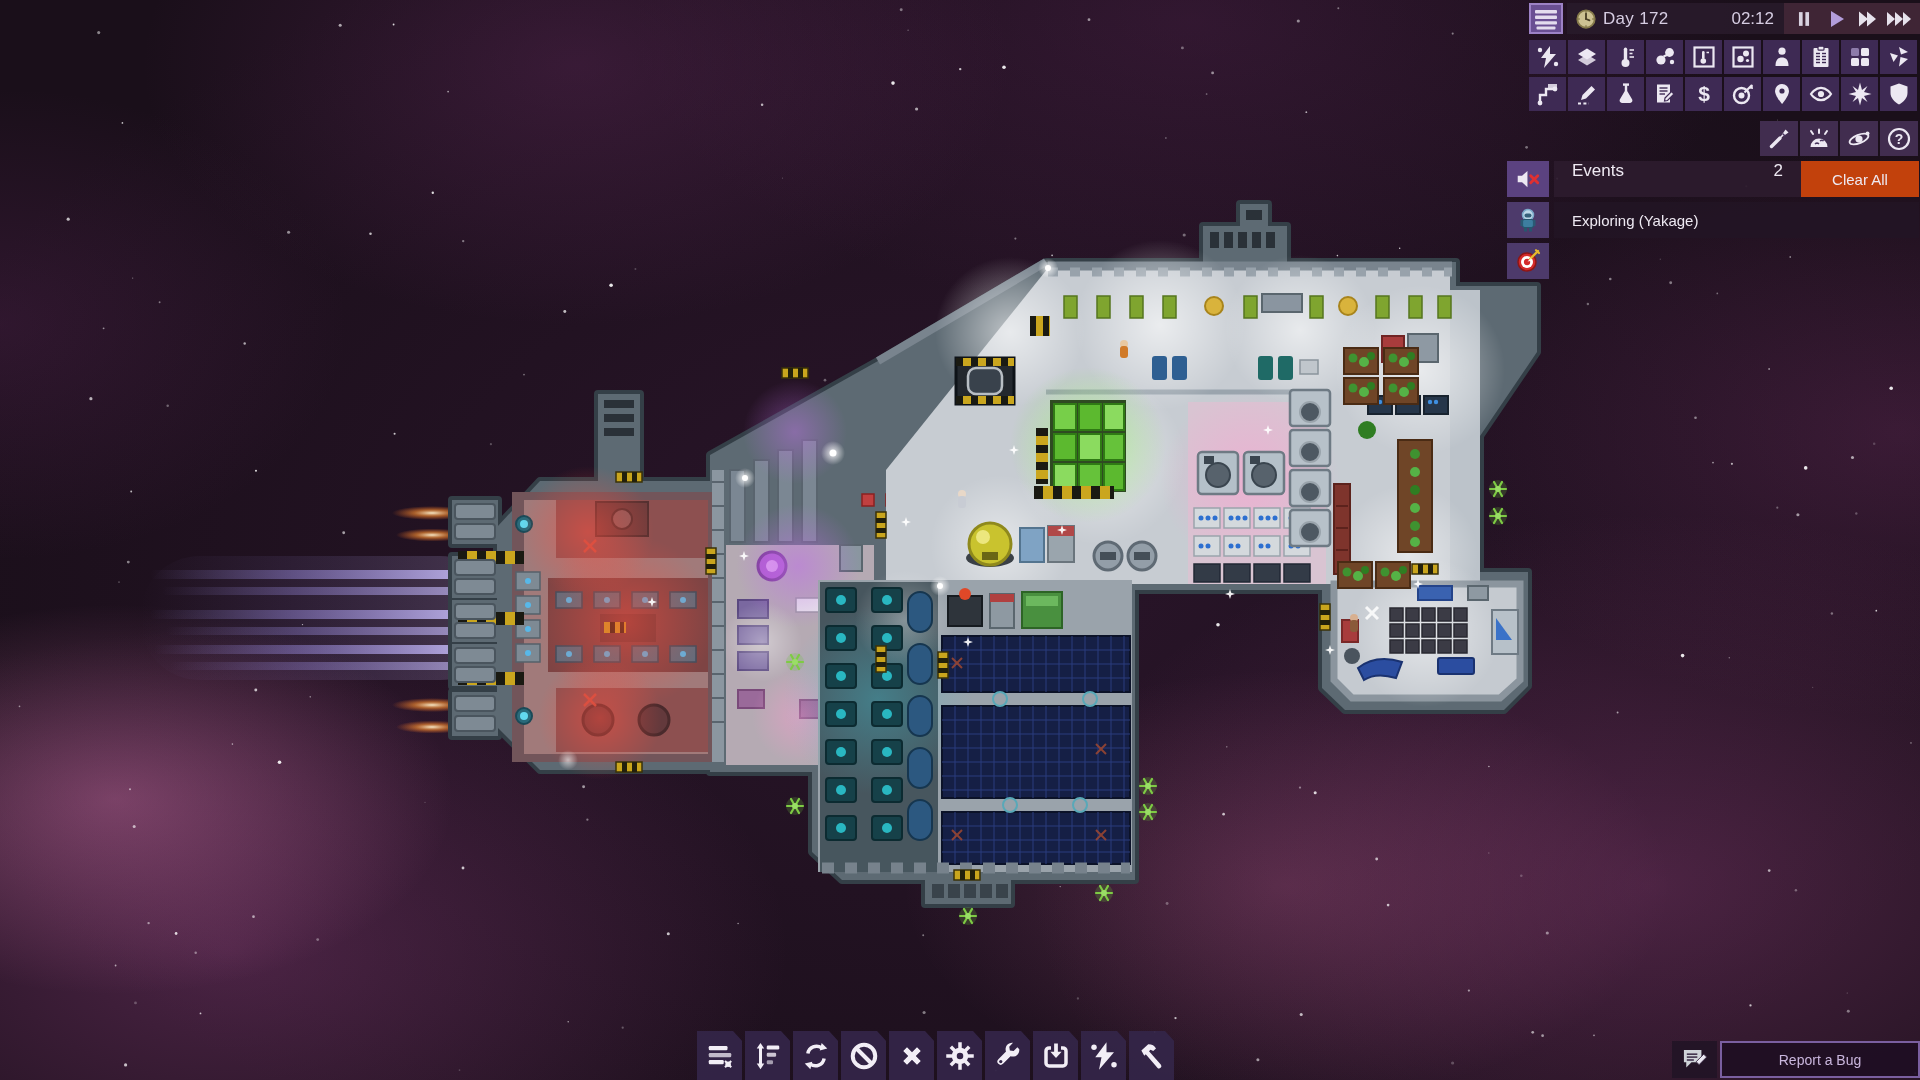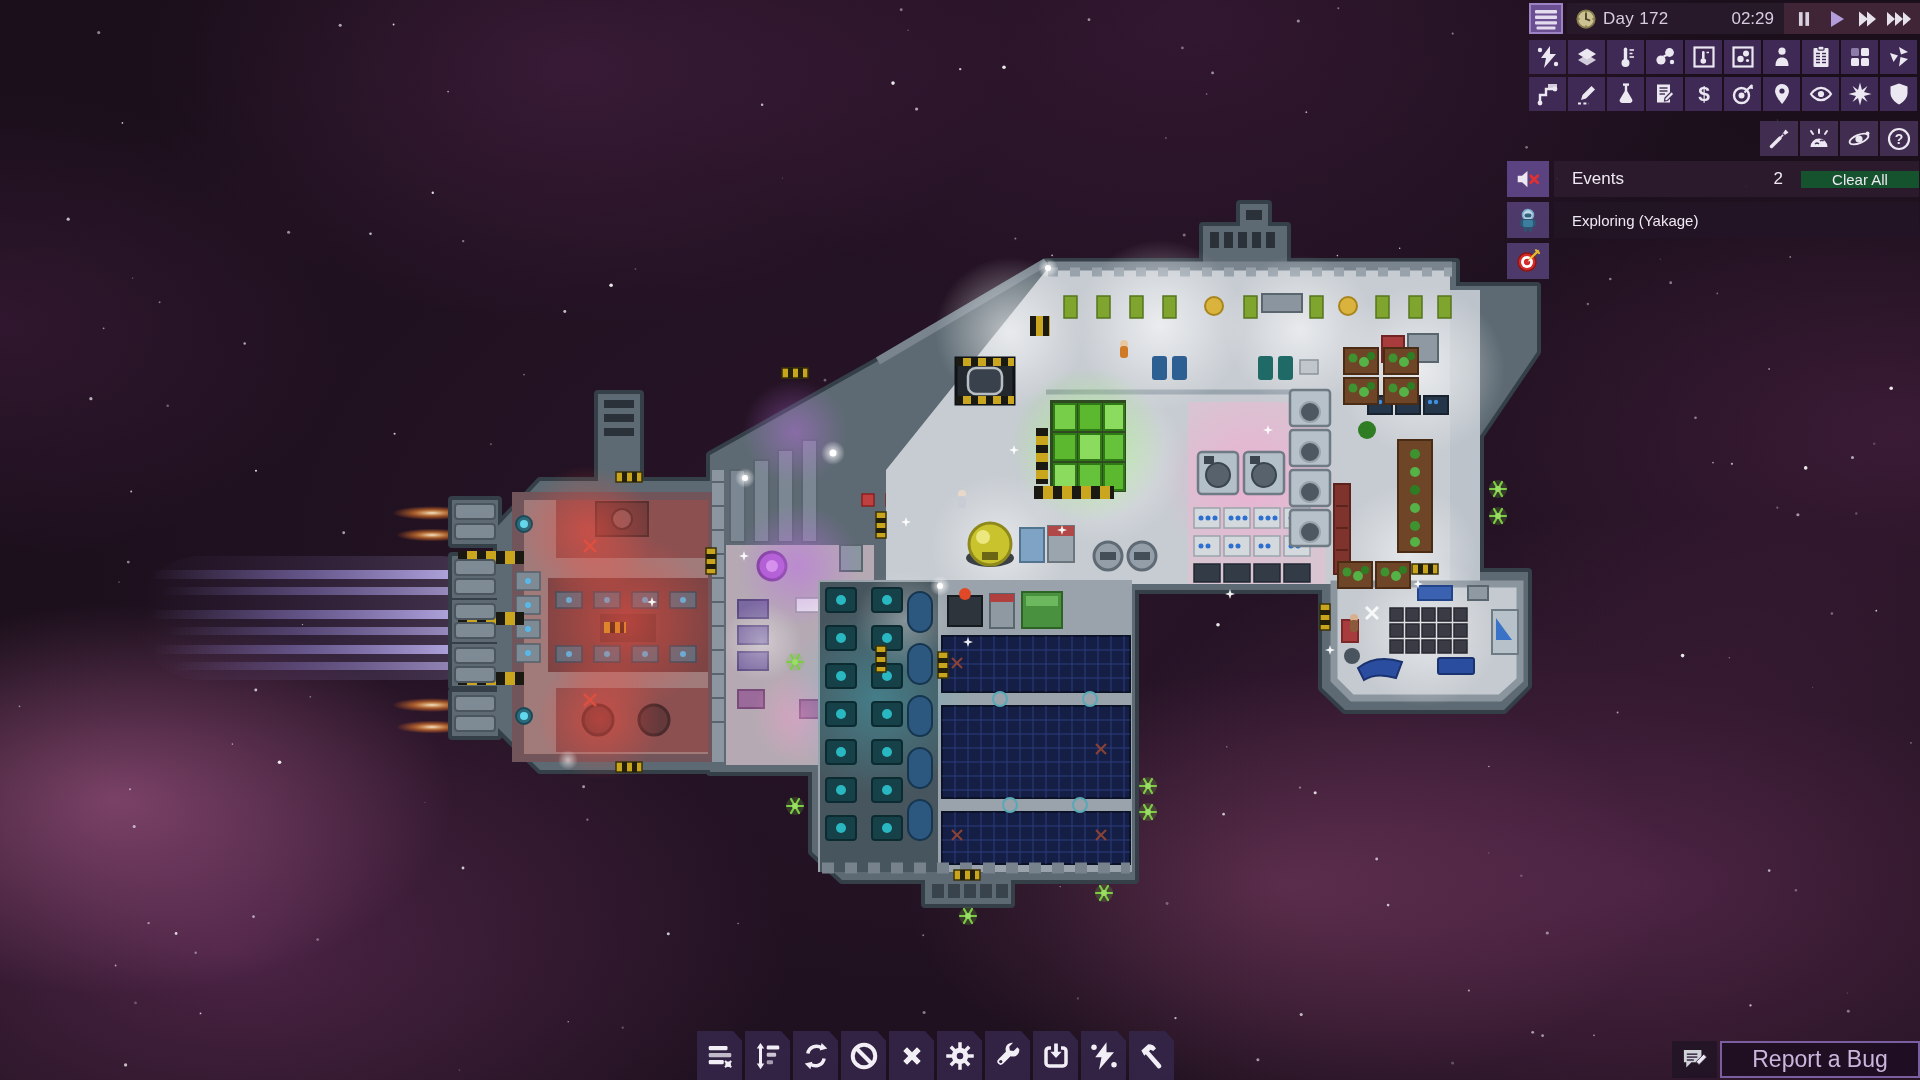--- a/index.html
+++ b/index.html
@@ -34,42 +34,42 @@
     grid-auto-rows:34px;gap:3px 2px;}
   .icell{background:#3e2a54;display:flex;align-items:center;justify-content:center;cursor:pointer;}
   .qrow{left:1760px;top:121px;display:flex;gap:2px;}
   .qcell{width:38px;height:35px;background:rgba(74,52,92,.82);display:flex;align-items:center;
     justify-content:center;cursor:pointer;}
   
   .events{left:1507px;top:161px;width:412px;color:#eee9f2;font-size:17px;}
   .ev-head{display:flex;height:36px;}
   .mute-btn{width:42px;height:36px;background:#5b4280;display:flex;align-items:center;
     justify-content:center;cursor:pointer;flex:0 0 auto;}
-  .ev-title-bar{flex:1;margin-left:5px;background:rgba(44,27,46,.92);display:flex;align-items:center;}
+  .ev-title-bar{flex:1;margin-left:5px;background:rgba(44,27,46,.92);display:flex;}
   .ev-title{padding-left:18px;}
   .ev-count{margin-left:auto;padding-right:18px;}
-  .ev-clear{width:118px;background:#14532d;display:flex;align-items:center;justify-content:center;
+  .ev-clear{width:118px;background:#c2410c;display:flex;align-items:center;justify-content:center;
     font-size:15px;cursor:pointer;}
   .ev-row{display:flex;height:36px;margin-top:5px;}
   .ev-ico{width:42px;height:36px;background:#4d3a6b;display:flex;align-items:center;
     justify-content:center;flex:0 0 auto;cursor:pointer;}
   .ev-bar{flex:1;margin-left:5px;background:rgba(34,20,36,.88);display:flex;align-items:center;
     font-size:15px;cursor:pointer;}
   .ev-bar span{padding-left:18px;text-align:right;}
   
   .buildbar{left:697px;top:1031px;display:flex;gap:3px;}
   .bbtn{width:45px;height:49px;background:rgba(52,37,72,.95);display:flex;align-items:center;
     justify-content:center;cursor:pointer;clip-path:polygon(0 0,80% 0,100% 20%,100% 100%,0 100%);}
   
   .bugwrap{left:1672px;top:1041px;display:flex;gap:3px;align-items:center;}
   .bug-ico{width:45px;height:37px;background:rgba(32,19,36,.82);display:flex;align-items:center;
     justify-content:center;cursor:pointer;}
   .bug-btn{width:200px;height:37px;background:rgba(30,14,34,.88);border:2px solid #7a5fa0;
     box-sizing:border-box;display:flex;align-items:center;justify-content:center;color:#c9b6dd;
-    font-size:23px;cursor:pointer;}
+    font-size:14px;cursor:pointer;}
 </style>
 </head>
 <body>
 
 <div class="scene">
 
 <svg id="shipmap" viewBox="0 0 1920 1080" width="1920" height="1080" style="position:absolute;left:0;top:0;">
   <defs>
     <linearGradient id="beam" x1="0" y1="0" x2="1" y2="0">
       <stop offset="0" stop-color="#9b8ce0" stop-opacity="0"></stop>
@@ -945,21 +945,21 @@
           <line x1="12" y1="12" x2="15.8" y2="13.4"></line>
         </g>
     <g stroke="#857a4a" stroke-width="1.4">
           <line x1="12" y1="3.4" x2="12" y2="5.2"></line>
           <line x1="12" y1="18.8" x2="12" y2="20.6"></line>
           <line x1="3.4" y1="12" x2="5.2" y2="12"></line>
           <line x1="18.8" y1="12" x2="20.6" y2="12"></line>
         </g>
   </svg>
   <span class="daytext">Day 172</span>
-  <span class="timetext">02:29</span>
+  <span class="timetext">02:12</span>
   <div class="speedbox">
     <div class="speedbtn">
       <svg width="22" height="22" viewBox="0 0 24 24">
             <g fill="#d8d2e0">
               <rect x="6.5" y="4.5" width="4" height="15"></rect>
               <rect x="13.5" y="4.5" width="4" height="15"></rect>
             </g>
           </svg>
     </div>
     <div class="speedbtn">

